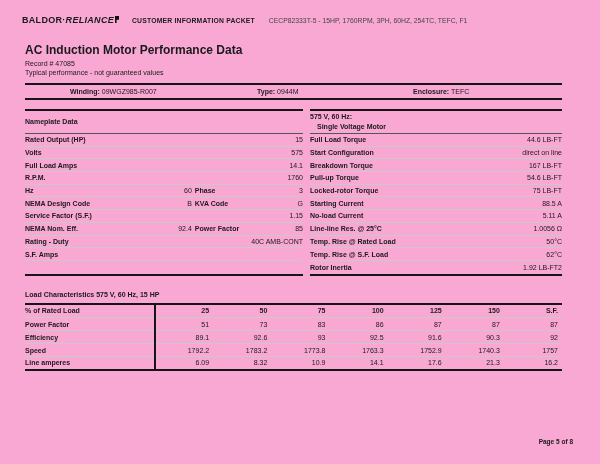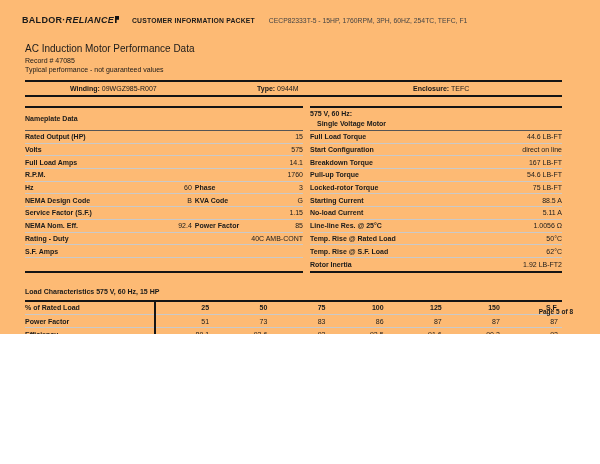--- a/index.html
+++ b/index.html
@@ -1,31 +1,31 @@
 <!DOCTYPE html>
 <html><head>
 <meta charset="utf-8">
 <style>
   * { margin:0; padding:0; box-sizing:border-box; }
   html,body { width:600px; height:464px; }
   body { background:#ffffff; font-family:"Liberation Sans", sans-serif; color:#1a1a1a; }
-  .page { position:relative; width:600px; height:334px; background:#fdba74; overflow:hidden; }
+  .page { position:relative; width:600px; height:464px; background:#f9a8d4; overflow:hidden; }
 
   
   .header { display:flex; align-items:baseline; margin:15px 30px 0 22px; white-space:nowrap; }
   .logo { font-size:9px; font-weight:bold; letter-spacing:.3px; }
   .logo .rel { font-style:italic; }
   .logo-mark { display:inline-block; width:4px; height:7px; margin-left:1px; background:#111;
                clip-path:polygon(0 0,100% 0,100% 55%,40% 55%,40% 100%,0 100%); }
   .packet { font-size:6.8px; font-weight:bold; margin-left:13px; letter-spacing:.2px; }
   .spec { font-size:6.8px; color:#444; margin-left:14px; }
 
   
   .doc-head { margin:18px 38px 0 25px; }
-  .doc-title { font-size:10px; font-weight:normal; }
+  .doc-title { font-size:12px; font-weight:bold; }
   .doc-sub { font-size:7px; margin-top:2.5px; }
 
   
   .winding { margin:7px 38px 0 25px; border-top:2px solid #151515; border-bottom:2px solid #151515;
              height:17px; display:grid; grid-template-columns:187px 156px 1fr; align-items:center;
              padding-left:45px; font-size:7px; }
   .winding .lbl { font-weight:bold; }
 
   
   .cols { display:flex; gap:7px; margin:9px 38px 0 25px; align-items:stretch; }

